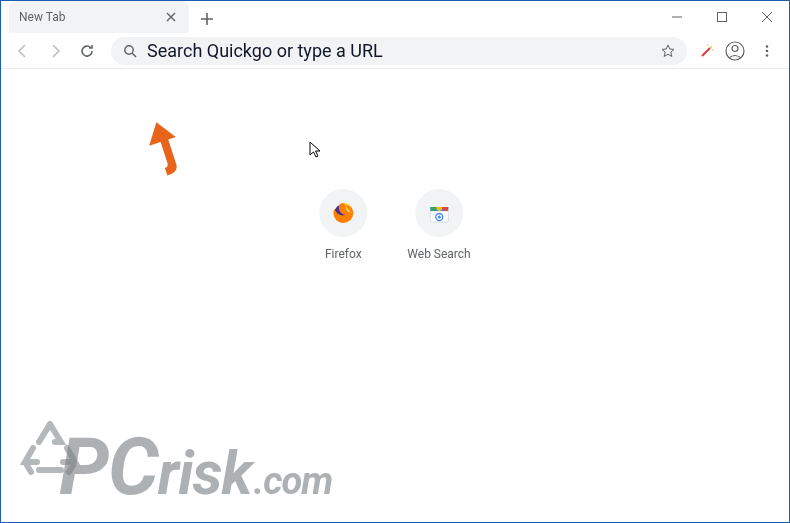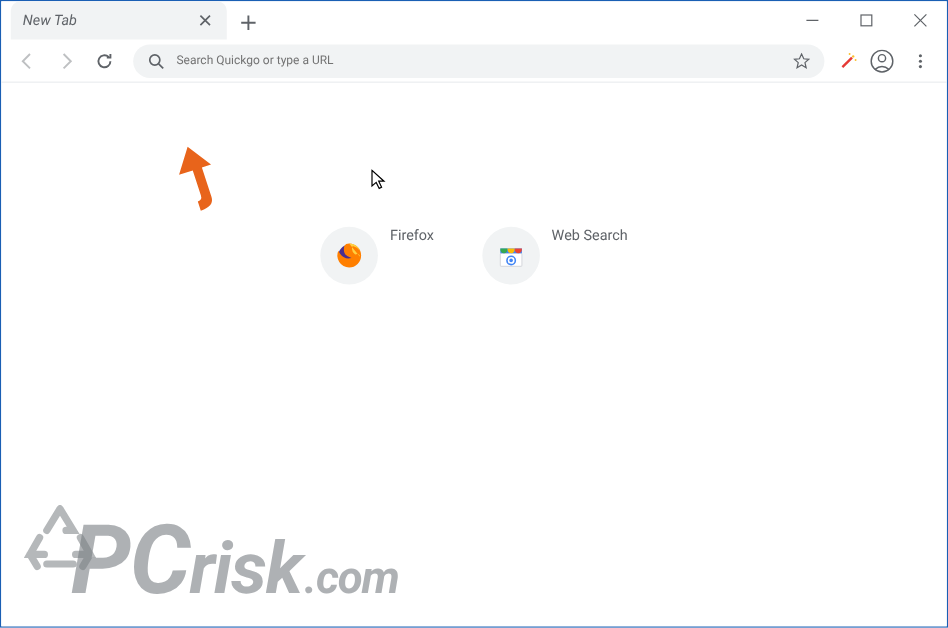--- a/index.html
+++ b/index.html
@@ -1,47 +1,47 @@
 <!DOCTYPE html>
 <html><head>
 <meta charset="utf-8">
 <style>
   * { margin: 0; padding: 0; box-sizing: border-box; font-family: -apple-system, BlinkMacSystemFont, "Segoe UI", Roboto, Arial, sans-serif; }
   body { width: 790px; height: 523px; background: #fff; position: relative; overflow: hidden; border: 1px solid #1a5fb4; }
   
-  .titlebar { height: 32px; background: #fff; display: flex; align-items: flex-end; position: relative; font-style: italic; }
+  .titlebar { height: 32px; background: #fff; display: flex; align-items: flex-end; position: relative; }
   .tab { margin-left: 8px; height: 32px; width: 180px; background: #f1f3f4; border-radius: 8px 8px 0 0; display: flex; align-items: center; padding: 0 10px; font-size: 12px; color: #5f6368; position: relative; }
   .tab-title { flex: 1; }
   .tab-close { width: 16px; height: 16px; display: flex; align-items: center; justify-content: center; border-radius: 50%; cursor: pointer; }
   .tab-close svg { width: 10px; height: 10px; }
   .new-tab-btn { width: 28px; height: 28px; display: flex; align-items: center; justify-content: center; margin-left: 4px; border-radius: 50%; cursor: pointer; }
   .new-tab-btn svg { width: 14px; height: 14px; }
   
   .window-controls { position: absolute; right: 0; top: 0; height: 32px; display: flex; }
   .win-btn { width: 45px; height: 32px; display: flex; align-items: center; justify-content: center; cursor: pointer; }
   .win-btn svg { width: 12px; height: 12px; stroke: #5f6368; stroke-width: 1; fill: none; }
   
   .toolbar { height: 36px; background: #fff; display: flex; align-items: center; padding: 0 8px; gap: 4px; border-bottom: 1px solid #e8eaed; }
   .nav-btn { width: 28px; height: 28px; display: flex; align-items: center; justify-content: center; border-radius: 50%; cursor: pointer; }
   .nav-btn.disabled { opacity: 0.4; }
   .nav-btn svg { width: 16px; height: 16px; }
   
   .omnibox { flex: 1; height: 28px; background: #f1f3f4; border-radius: 14px; display: flex; align-items: center; padding: 0 12px; margin: 0 6px; gap: 10px; }
   .omnibox svg { width: 14px; height: 14px; flex-shrink: 0; }
-  .omnibox-placeholder { flex: 1; font-size: 10px; color: #737373; }
+  .omnibox-placeholder { flex: 1; font-size: 18px; color: #0f172a; }
   .omnibox-star { width: 14px; height: 14px; }
   
   .ext-icon { width: 20px; height: 20px; display: flex; align-items: center; justify-content: center; cursor: pointer; }
   .profile-btn { width: 28px; height: 28px; display: flex; align-items: center; justify-content: center; border-radius: 50%; cursor: pointer; }
   .menu-btn { width: 28px; height: 28px; display: flex; align-items: center; justify-content: center; cursor: pointer; }
   
   .content { position: relative; height: calc(100% - 68px); background: #fff; }
   
   .shortcuts { position: absolute; top: 120px; left: 50%; transform: translateX(-50%); display: flex; gap: 40px; }
-  .shortcut { display: flex; flex-direction: row; gap: 10px; cursor: pointer; }
+  .shortcut { display: flex; flex-direction: column; align-items: center; gap: 10px; cursor: pointer; }
   .shortcut-icon { width: 48px; height: 48px; border-radius: 50%; background: #f1f3f4; display: flex; align-items: center; justify-content: center; }
   .shortcut-label { font-size: 12px; color: #5f6368; }
   
   .arrow { position: absolute; left: 144px; top: 50px; }
   .cursor-ptr { position: absolute; left: 308px; top: 72px; }
   
   .watermark { position: absolute; left: 18px; bottom: 8px; font-family: Georgia, serif; font-style: italic; font-size: 60px; font-weight: 700; color: rgba(120,125,130,0.6); letter-spacing: -1px; display: flex; align-items: baseline; }
   .watermark .big { font-size: 80px; }
   .watermark .dom { font-size: 38px; font-style: italic; margin-left: 2px; }
   .wm-recycle { width: 62px; height: 62px; position: absolute; left: 18px; bottom: 42px; }

